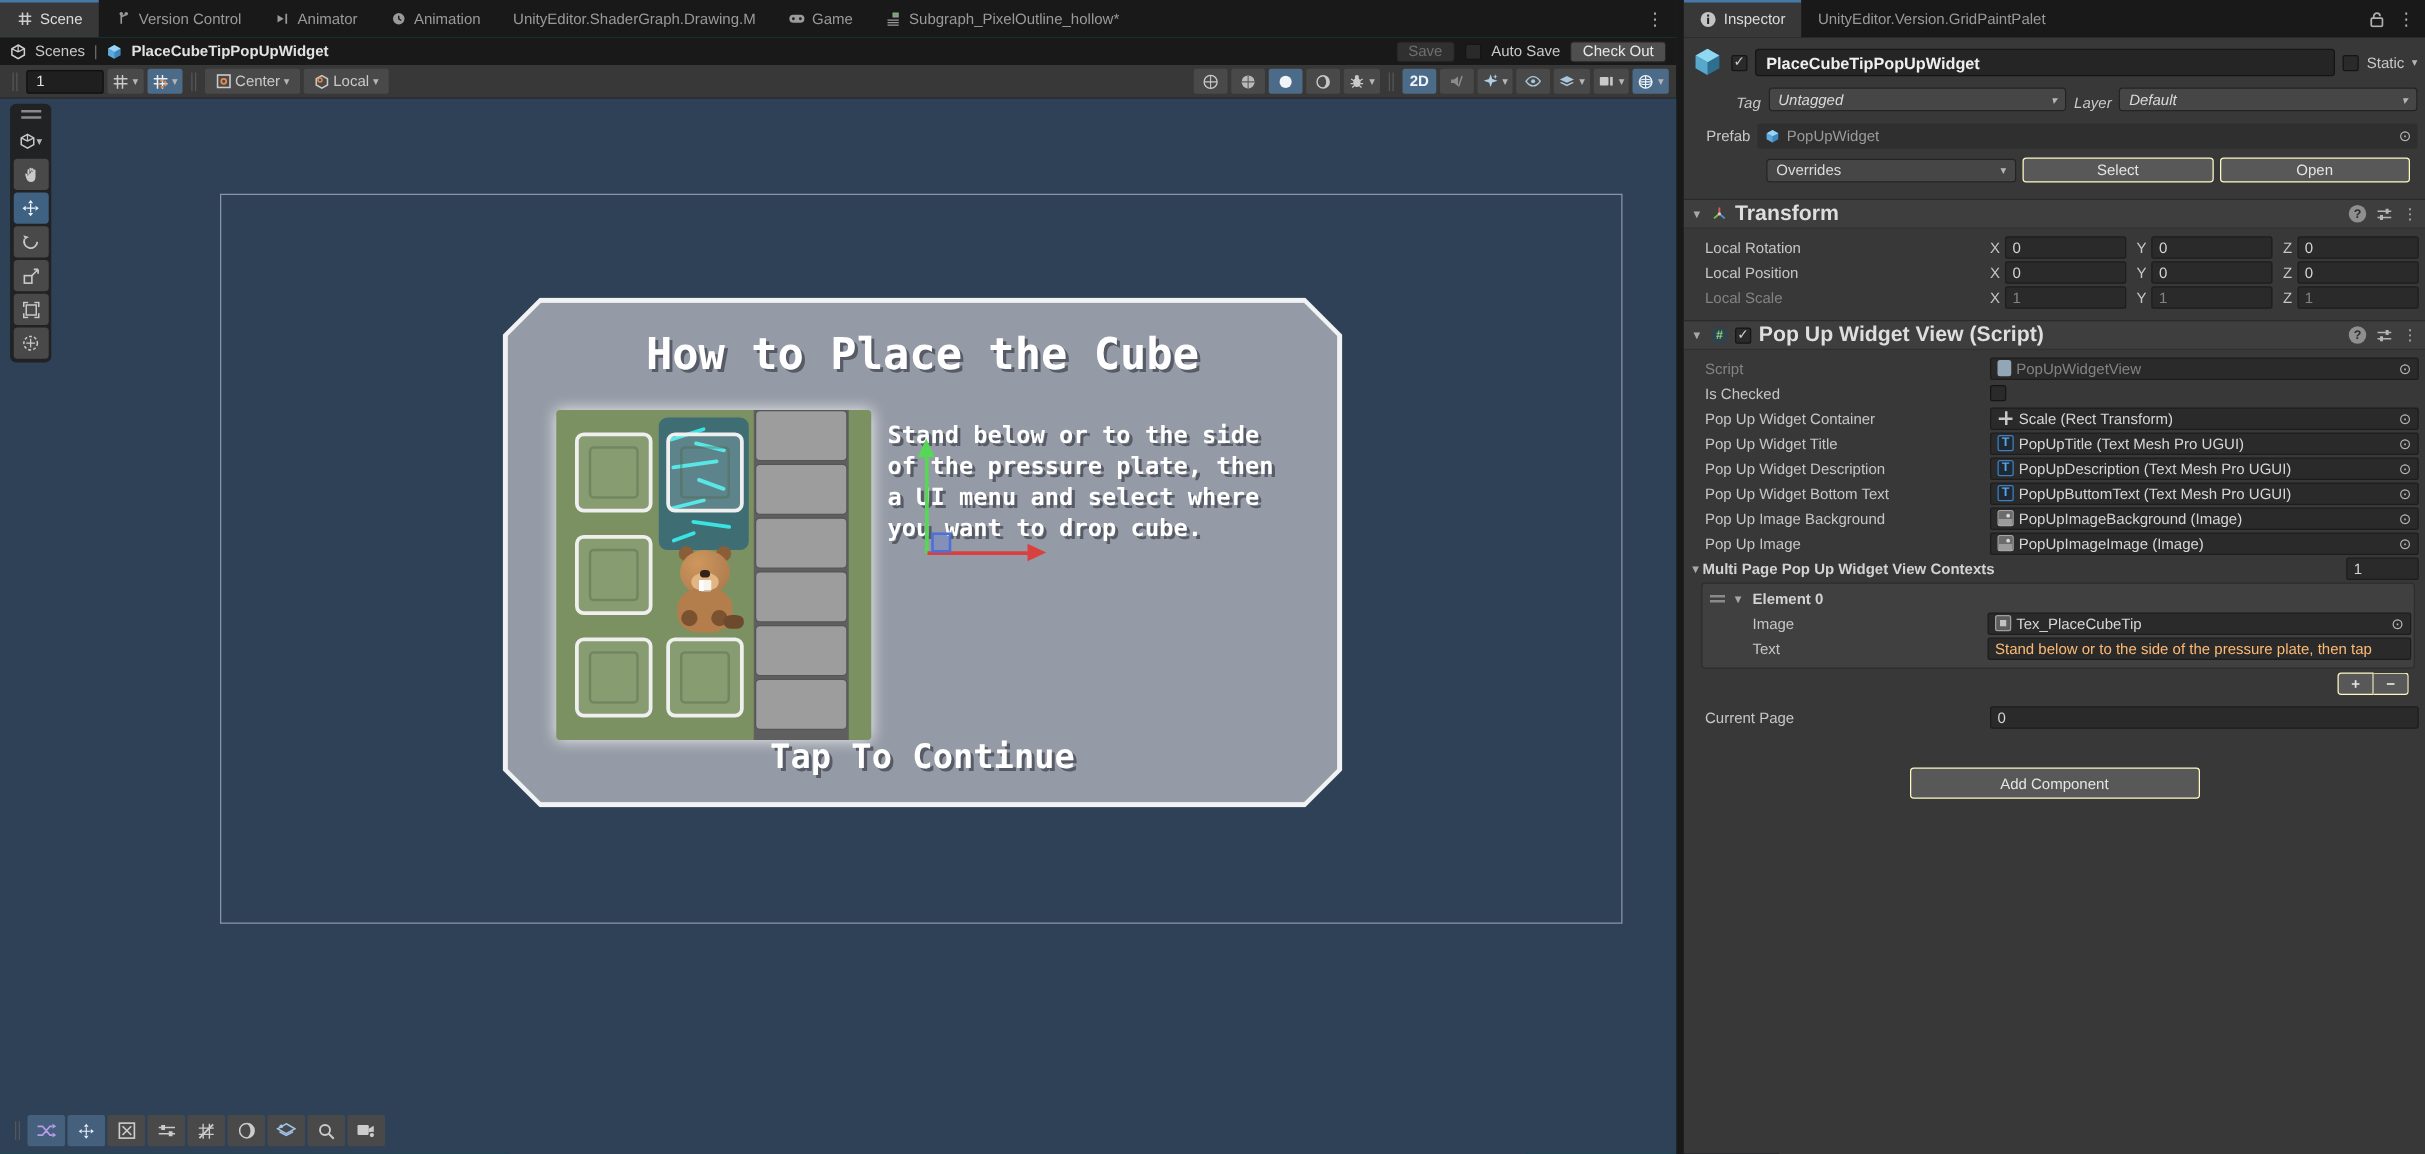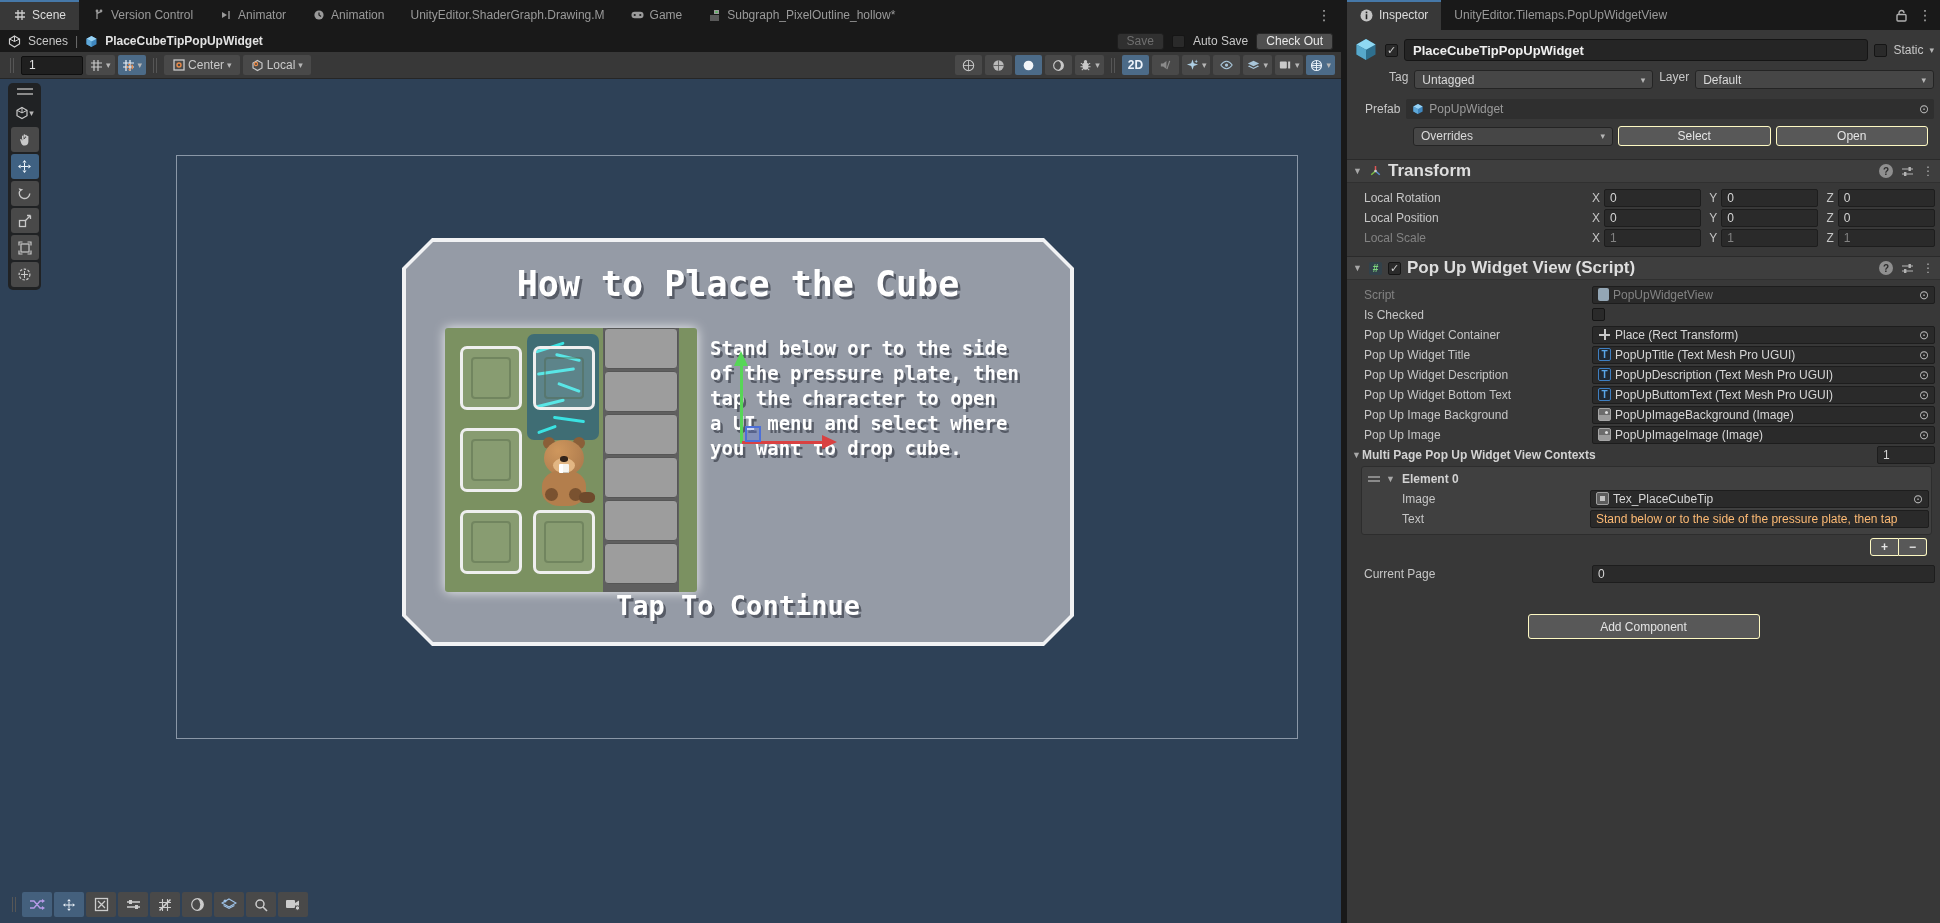--- a/index.html
+++ b/index.html
@@ -107,21 +107,21 @@
 
   
   .divider { width:6px; background:#191919; flex:none; }
 
   
   .inspector { flex:1; background:#383838; display:flex; flex-direction:column; overflow:hidden; }
   .insp-head { padding:7px 6px 5px 6px; }
   .head-row { display:flex; align-items:center; gap:6px; }
   .name-field { flex:1; height:22px; background:#252525; border:1px solid #151515; border-radius:3px;
                 display:flex; align-items:center; padding:0 8px; color:#efefef; font-weight:bold; font-size:13px; }
-  .tag-row { display:flex; align-items:flex-start; gap:6px; margin:7px 0 0 36px; }
+  .tag-row { display:flex; align-items:flex-end; gap:6px; margin:7px 0 0 36px;font-style:italic; }
   .prefab-row { display:flex; align-items:center; gap:6px; margin:10px 0 0 12px; }
   .prefab-strip { flex:1; height:20px; background:#2f2f2f; border-radius:2px; display:flex; align-items:center; gap:5px; padding:0 5px; color:#9a9a9a; }
   .override-row { display:flex; align-items:center; gap:5px; margin:7px 6px 8px 60px; }
 
   .comp-header { height:24px; background:#3e3e3e; border-top:1px solid #2a2a2a; border-bottom:1px solid #303030;
                  display:flex; align-items:center; gap:6px; padding:0 6px; }
   .fold { color:#a8a8a8; font-size:9px; width:10px; flex:none; }
   .comp-title { font-weight:bold; color:#dedede; font-size:17px; flex:1; }
   .hdr-icons { display:flex; align-items:center; gap:8px; color:#b4b4b4; }
   .help-ic { width:14px; height:14px; border-radius:50%; background:#8f8f8f; color:#2c2c2c;
@@ -443,21 +443,20 @@
                 <span class="b-teeth"></span>
               <span class="b-paw" style="left:12px"></span>
                 <span class="b-paw" style="left:36px"></span>
               <span class="b-tail"></span>
             </div>
           </div>
 
           <div class="popup-desc">
             <div class="pixel">Stand below or to the side</div>
             <div class="pixel">of the pressure plate, then</div>
-            <div class="pixel">tap the character to open</div>
             <div class="pixel">a UI menu and select where</div>
             <div class="pixel">you want to drop cube.</div>
           </div>
 
           <div class="popup-bottom pixel">Tap To Continue</div>
         </div>
       </div>
 
       <div>
         <div class="gz-line-y"></div>
@@ -582,21 +581,21 @@
         <span class="mini-ic">
             <svg width="13" height="13" viewBox="0 0 13 13">
               <circle cx="6.5" cy="6.5" r="6" fill="#c4c4c4"></circle>
               <rect x="5.7" y="5.2" width="1.6" height="5" fill="#222222"></rect>
               <rect x="5.7" y="2.6" width="1.6" height="1.7" fill="#222222"></rect>
             </svg>
           </span>
         <span>Inspector</span>
       </div>
       <div class="tab">
-        <span>UnityEditor.Tilemaps.PopUpWidgetView</span>
+        <span>UnityEditor.Version.GridPaintPalet</span>
       </div>
       <span style="margin-left:auto;display:flex;align-items:center;gap:10px;padding-right:8px">
         <span class="mini-ic">
             <svg width="11" height="13" viewBox="0 0 11 13">
               <rect x="1" y="5.5" width="9" height="6.5" rx="1" fill="none" stroke="#b0b0b0" stroke-width="1.4"></rect>
               <path d="M3 5.5V4a2.5 2.5 0 015 0" fill="none" stroke="#b0b0b0" stroke-width="1.4"></path>
             </svg>
           </span>
         <span class="kebab" style="padding:0">⋮</span>
       </span>
@@ -747,21 +746,21 @@
           <span class="lbl">Is Checked</span>
           <span class="val">
               <span class="cb"></span>
             </span>
         </div>
         <div class="row">
           <span class="lbl">Pop Up Widget Container</span>
           <span class="val">
               <span class="field">
             <span class="mini-ic ic-rect"></span>
-            <span>Place (Rect Transform)</span>
+            <span>Scale (Rect Transform)</span>
             <span class="picker">⊙</span>
           </span>
             </span>
         </div>
         <div class="row">
           <span class="lbl">Pop Up Widget Title</span>
           <span class="val">
               <span class="field">
             <span class="mini-ic ic-tmp"></span>
             <span>PopUpTitle (Text Mesh Pro UGUI)</span>

